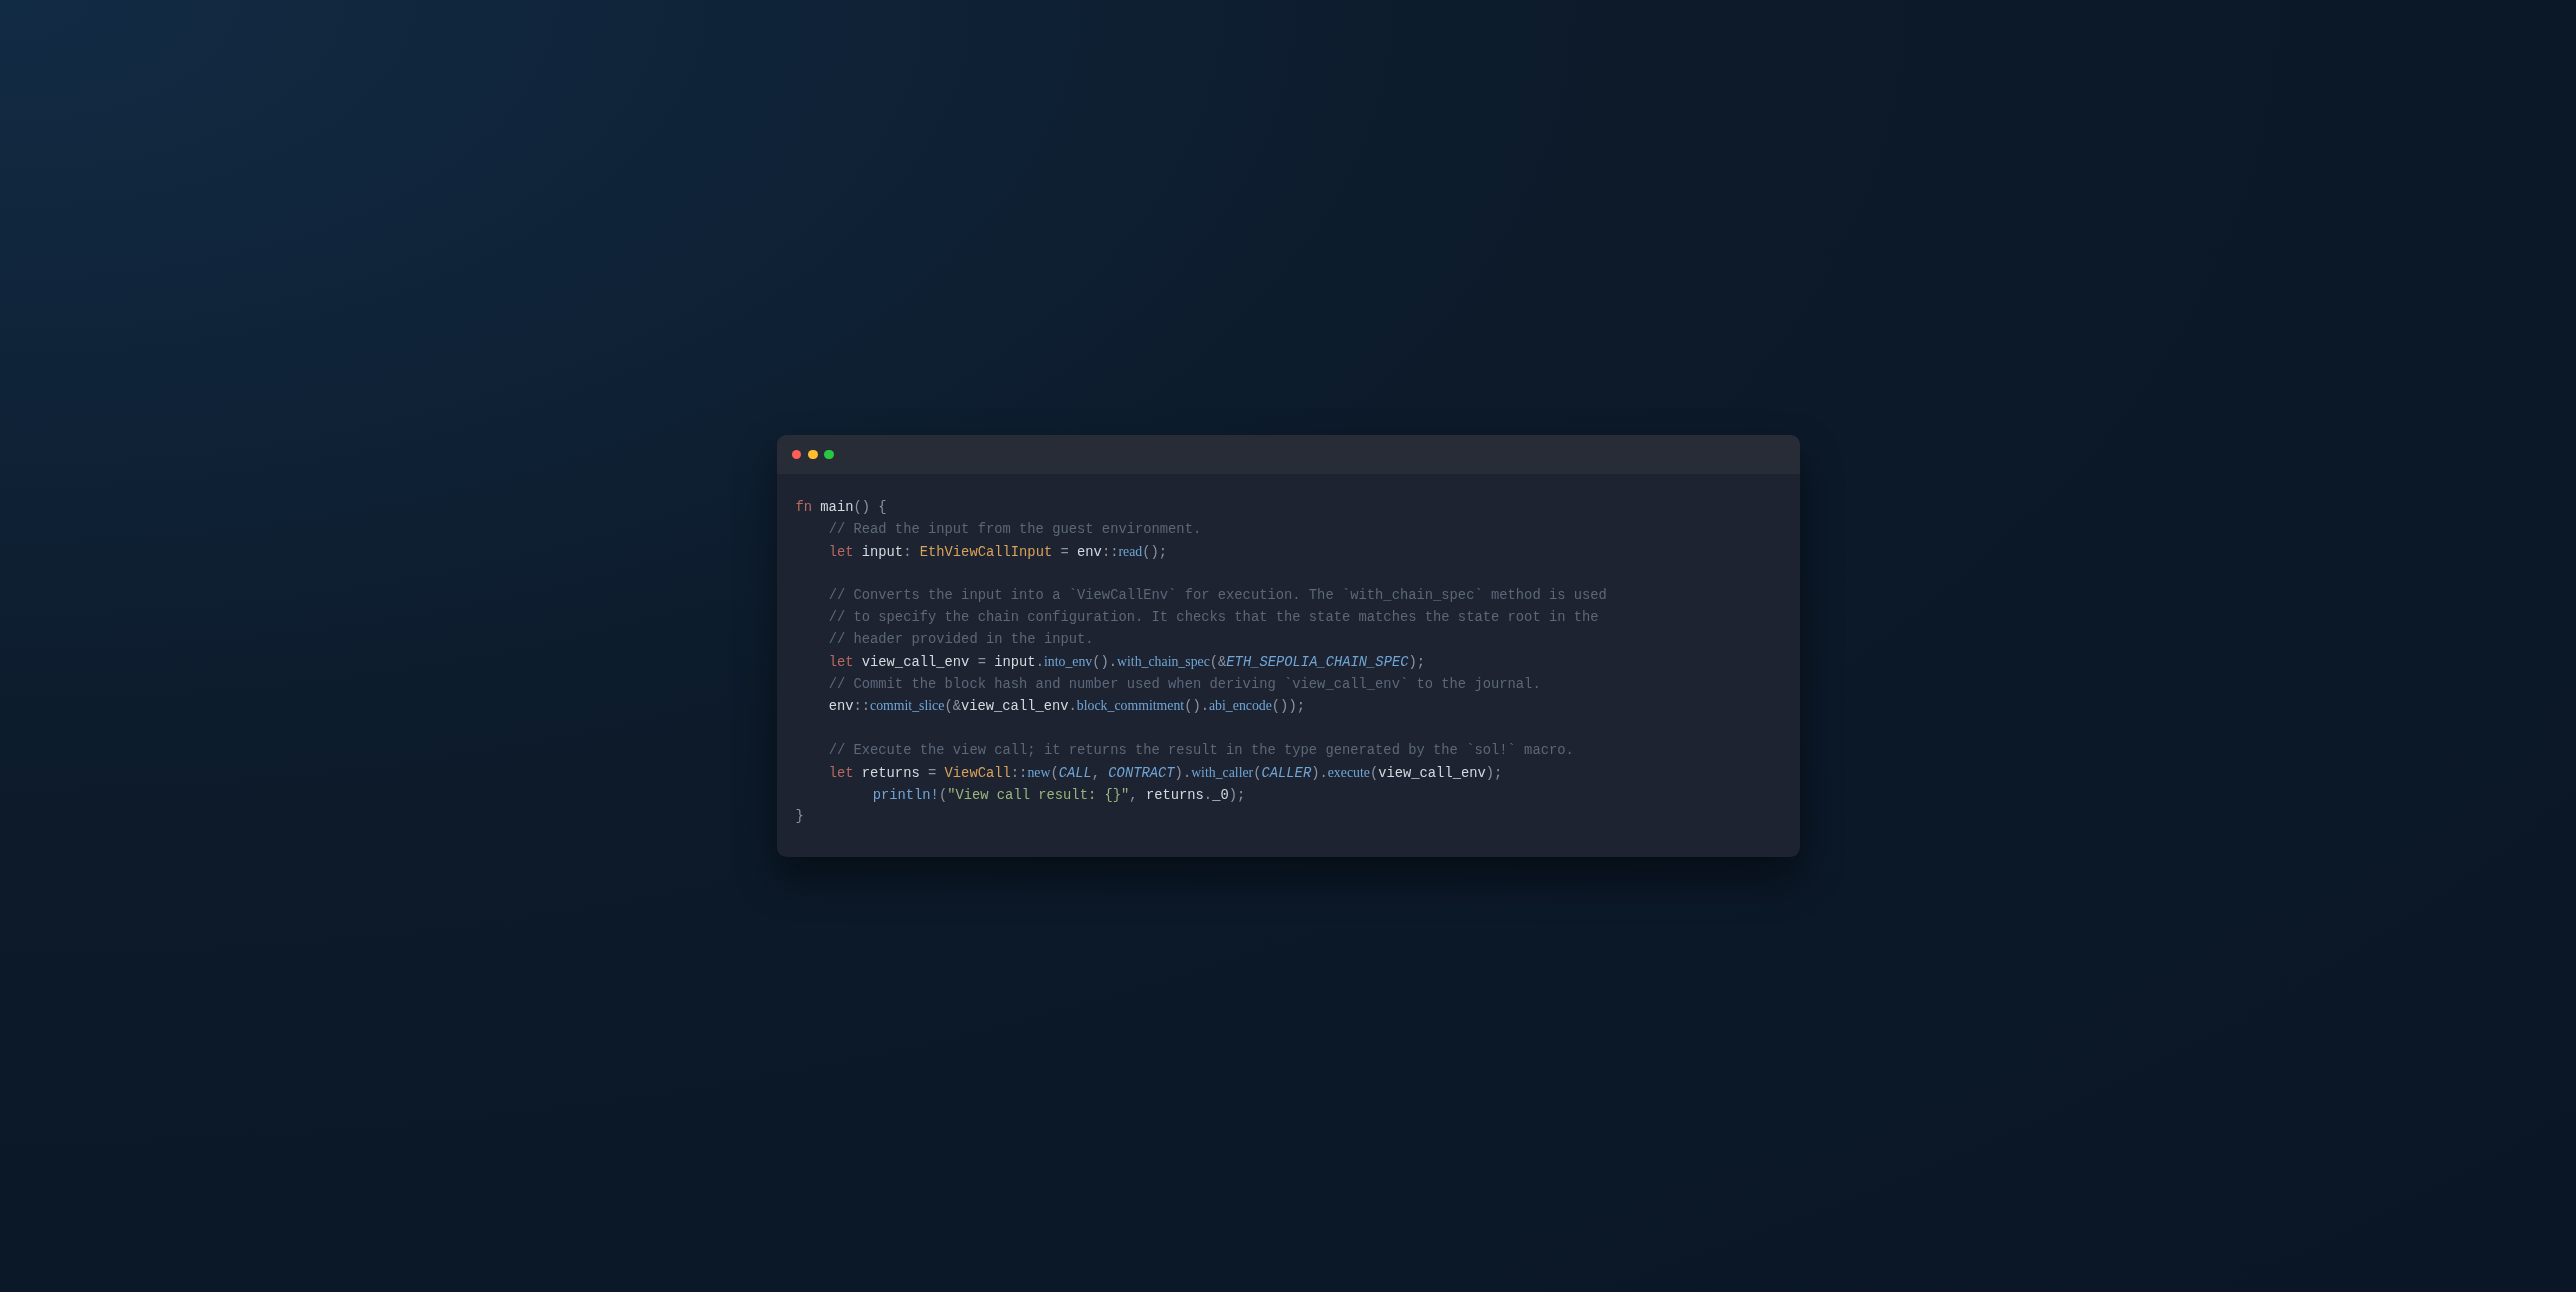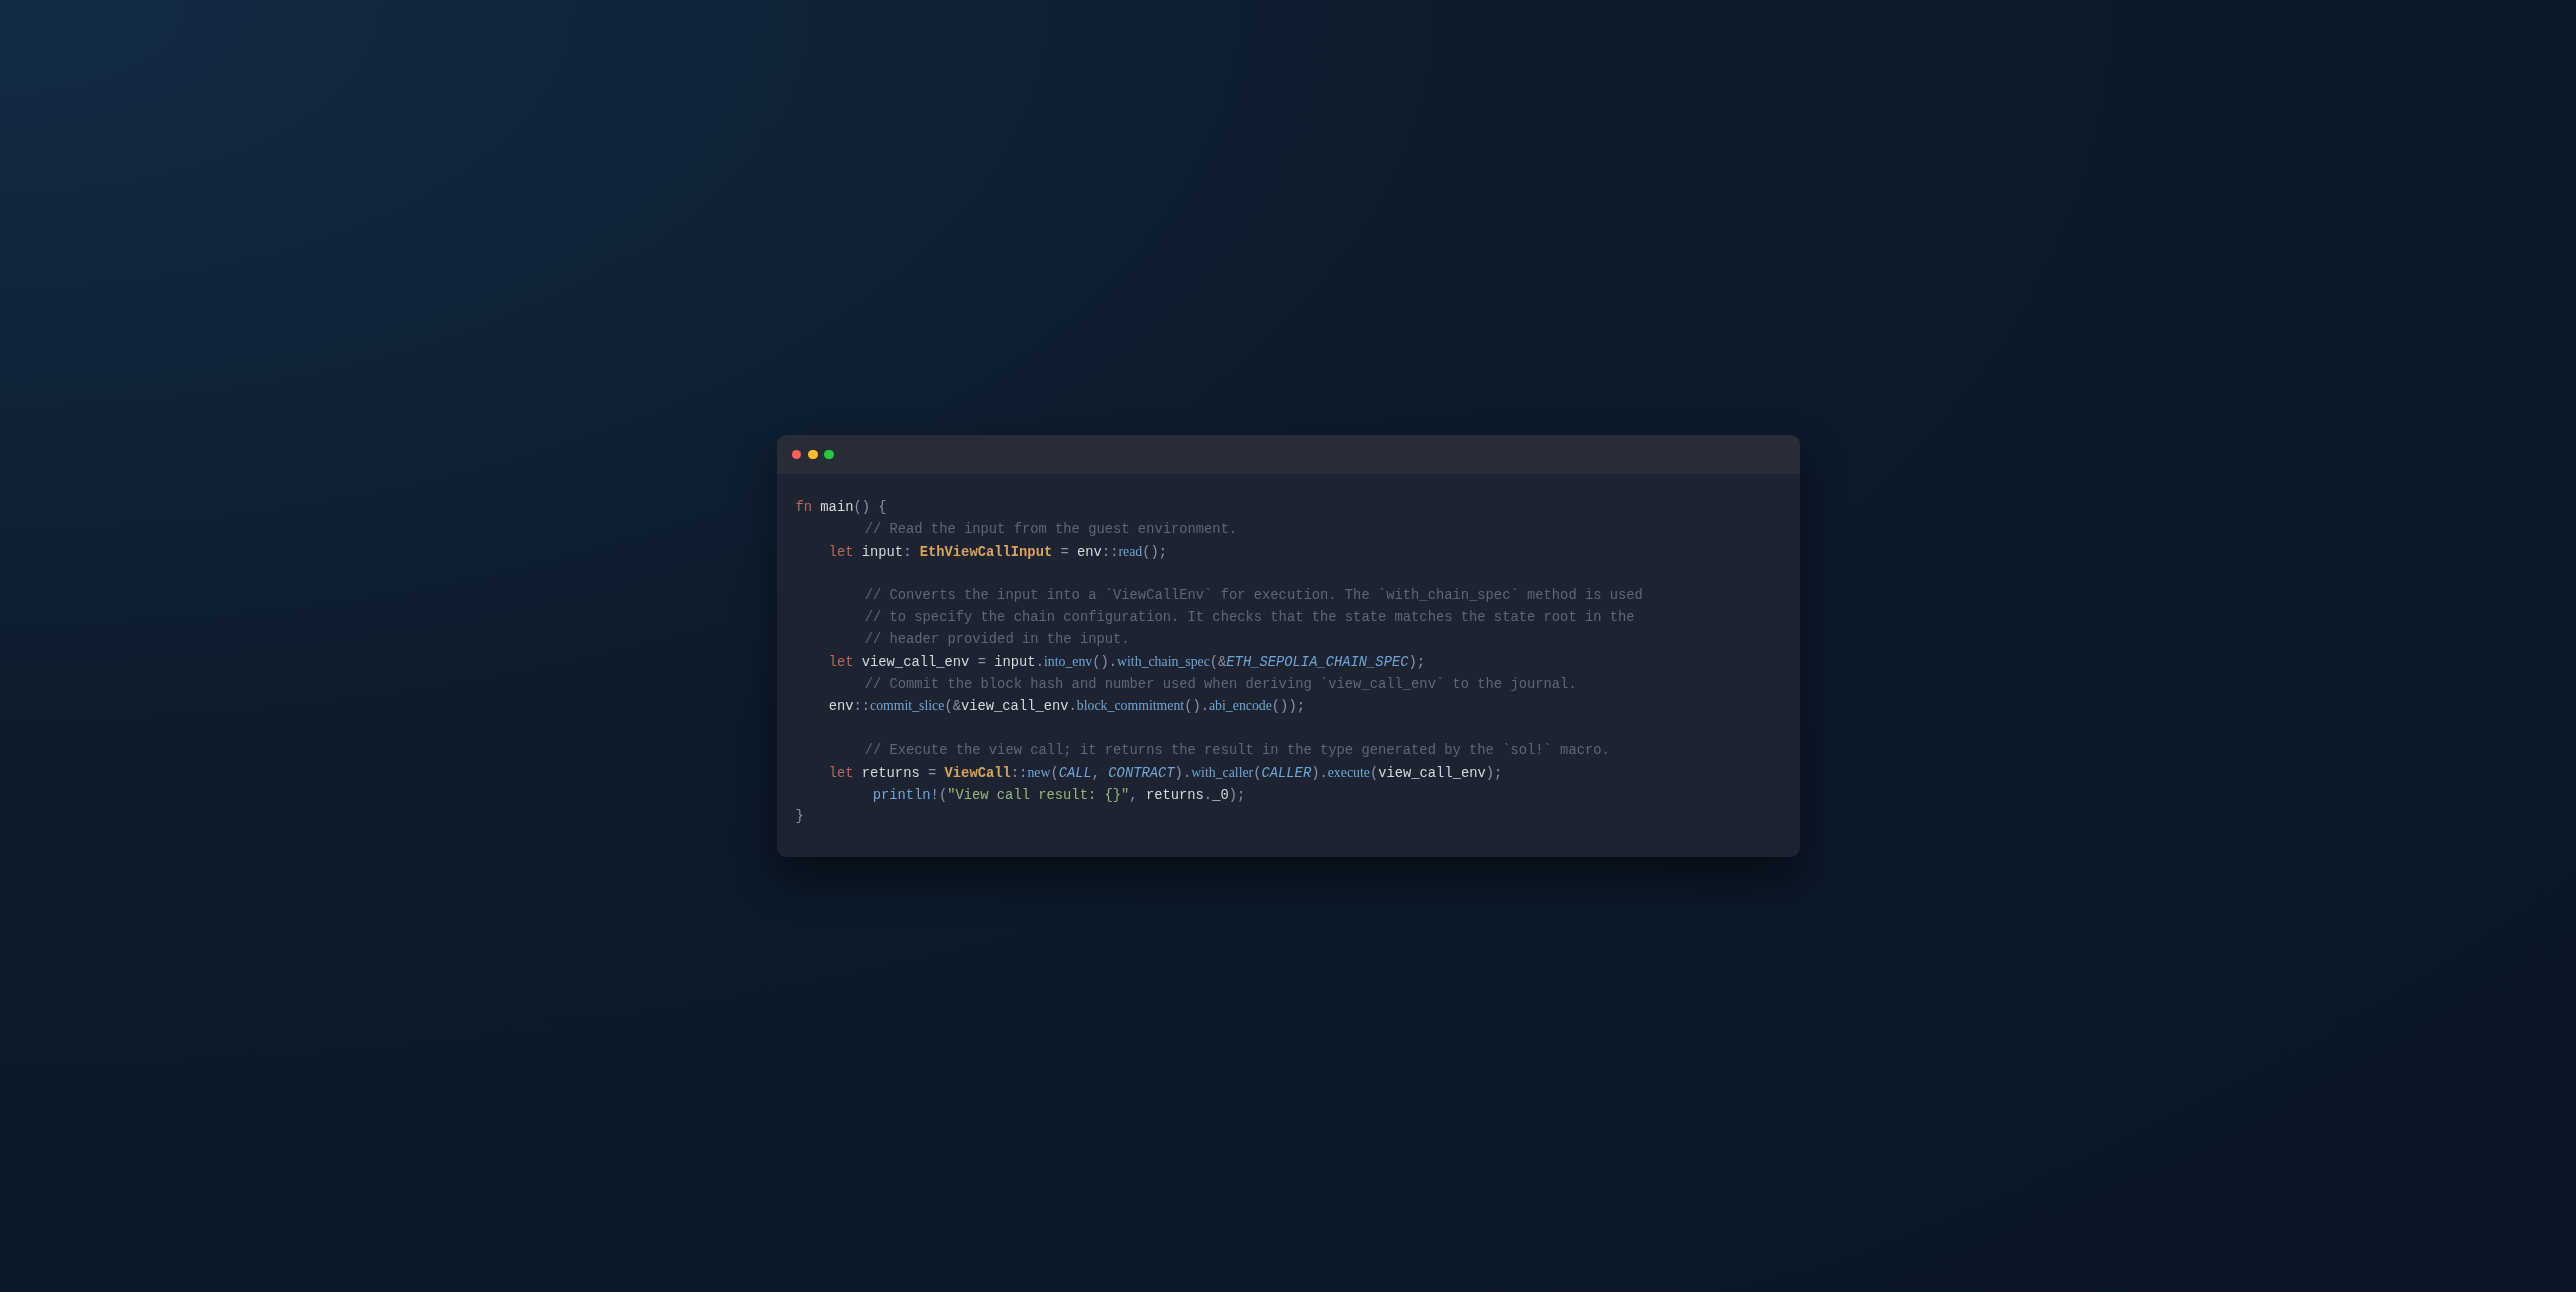--- a/index.html
+++ b/index.html
@@ -50,24 +50,24 @@
     padding:23.4px 19px 29px 19px;
     font-size:13.8px;
     line-height:1.58;
     color:var(--text);
     white-space:pre;
     overflow:auto;
   }
   .line{display:block;}
   .tok-kw{color:var(--kw);}
   .tok-ident{color:var(--ident);}
-  .tok-type{color:var(--type);font-weight:bold;}
+  .tok-type{color:var(--type);}
   .tok-punct{color:var(--punct);}
   .tok-func{color:var(--func);font-family:Liberation Serif, serif;}
-  .tok-comment{color:var(--comment);margin-left:36px;}
+  .tok-comment{color:var(--comment);}
   .tok-string{color:var(--string);}
   .tok-const{color:var(--const);font-style:italic;}
   .tok-macro{color:var(--func);margin-left:44px;}
 </style>
 </head>
 <body>
 
 <div class="frame">
   <div class="titlebar">
     <span class="dot red"></span>

